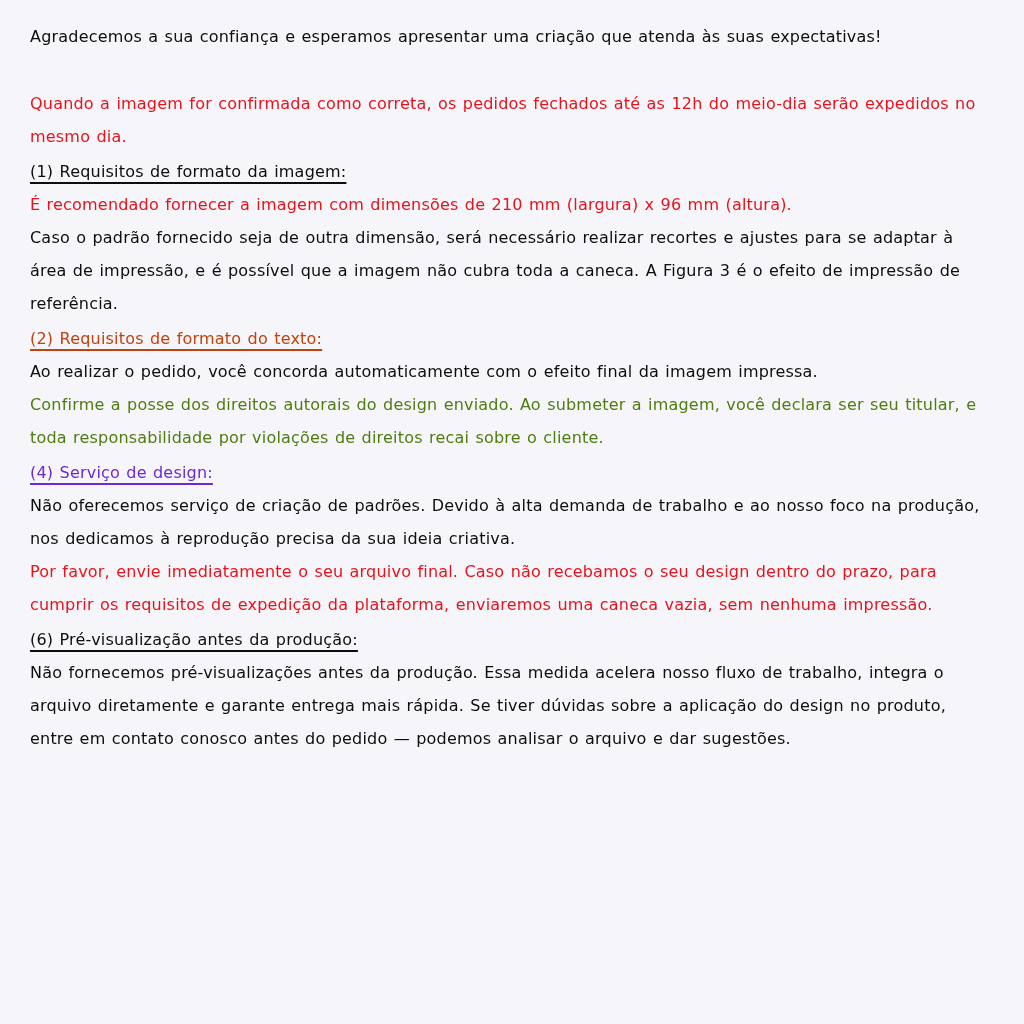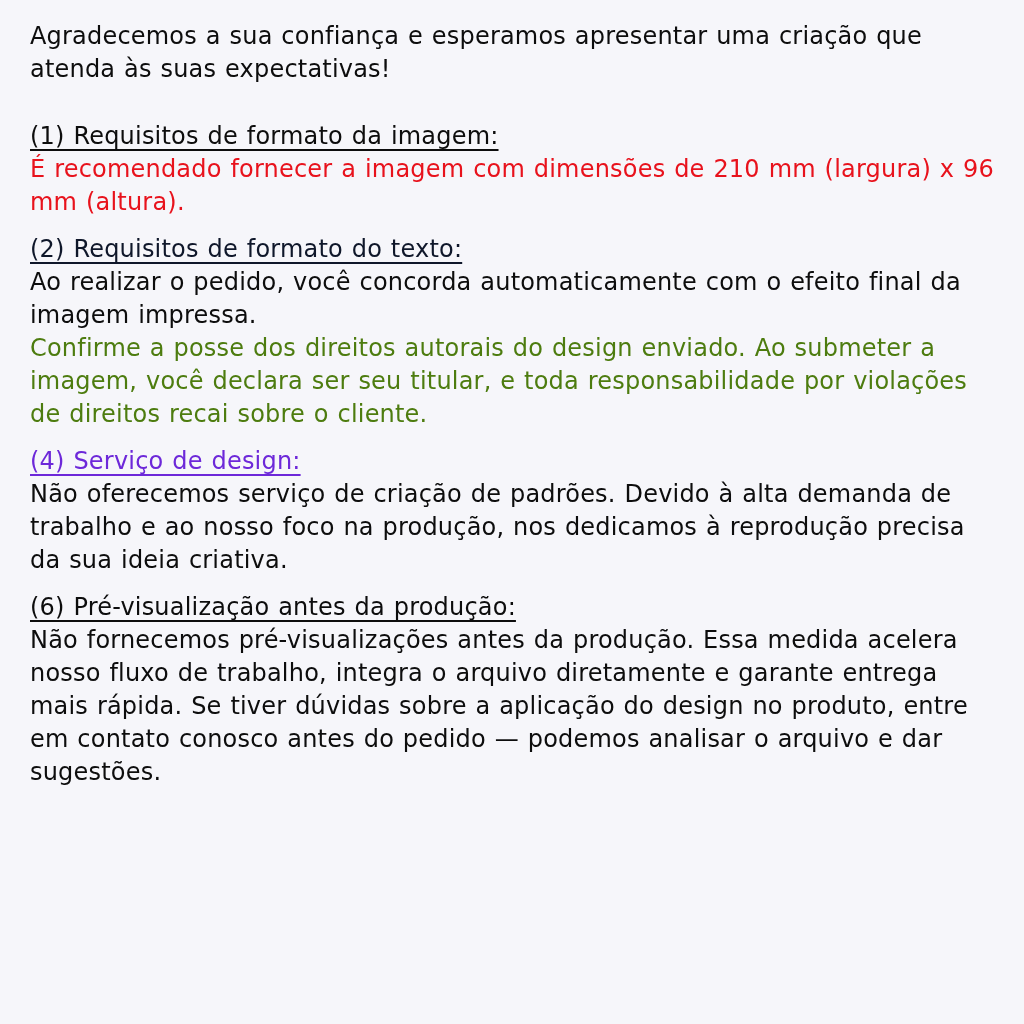--- a/index.html
+++ b/index.html
@@ -16,48 +16,51 @@
   .doc {
     box-sizing: border-box;
     width: 1024px;
     min-height: 1024px;
     padding: 20px 30px 30px 30px;
     background: #f6f6fa;
   }
   p.para {
     margin: 0;
     padding: 0;
-    font-size: 24px;
+    font-size: 16px;
     line-height: 33px;
     letter-spacing: 0.2px;
     word-spacing: 1px;
     color: #0d0d0d;
     font-weight: 500;
   }
   p.para.gap-after {
     margin-bottom: 34px;
   }
   p.para.heading {
-    margin-top: 14px;
+    margin-top: 2px;
   }
   p.para.heading .seg {
     text-decoration: underline;
     text-decoration-thickness: 2px;
     text-underline-offset: 5px;
   }
   .seg.black { color: #0d0d0d; }
   .seg.red   { color: #e8121c; }
 </style>
 </head>
 <body style="background: rgb(246, 246, 250);">
 
 <div class="doc" id="doc" style="background: rgb(246, 246, 250);">
     <p class="para gap-after"><span class="seg black" style="color: rgb(13, 13, 13);">Agradecemos a sua confiança e esperamos apresentar uma criação que atenda às suas expectativas!</span></p>
+    <p class="para"><span class="seg red" style="color: rgb(232, 18, 28);">Quando a imagem for confirmada como correta, os pedidos fechados até as 12h do meio-dia serão expedidos no mesmo dia.</span></p>
     <p class="para heading"><span class="seg black" style="color: rgb(13, 13, 13);">(1) Requisitos de formato da imagem:</span></p>
     <p class="para"><span class="seg red" style="color: rgb(232, 18, 28);">É recomendado fornecer a imagem com dimensões de 210 mm (largura) x 96 mm (altura).</span></p>
-    <p class="para heading"><span class="seg black" style="color: #0f172a;">(2) Requisitos de formato do texto:</span></p>
+    <p class="para"><span class="seg black" style="color: rgb(13, 13, 13);">Caso o padrão fornecido seja de outra dimensão, será necessário realizar recortes e ajustes para se adaptar à área de impressão, e é possível que a imagem não cubra toda a caneca. A Figura 3 é o efeito de impressão de referência.</span></p>
+    <p class="para heading"><span class="seg black" style="color: #c2410c;">(2) Requisitos de formato do texto:</span></p>
     <p class="para"><span class="seg black" style="color: rgb(13, 13, 13);">Ao realizar o pedido, você concorda automaticamente com o efeito final da imagem impressa.</span></p>
     <p class="para"><span class="seg black" style="color: #4d7c0f;">Confirme a posse dos direitos autorais do design enviado. Ao submeter a imagem, você declara ser seu titular, e toda responsabilidade por violações de direitos recai sobre o cliente.</span></p>
     <p class="para heading"><span class="seg black" style="color: #6d28d9;">(4) Serviço de design:</span></p>
     <p class="para"><span class="seg black" style="color: rgb(13, 13, 13);">Não oferecemos serviço de criação de padrões. Devido à alta demanda de trabalho e ao nosso foco na produção, nos dedicamos à reprodução precisa da sua ideia criativa.</span></p>
+    <p class="para"><span class="seg red" style="color: rgb(232, 18, 28);">Por favor, envie imediatamente o seu arquivo final. Caso não recebamos o seu design dentro do prazo, para cumprir os requisitos de expedição da plataforma, enviaremos uma caneca vazia, sem nenhuma impressão.</span></p>
     <p class="para heading"><span class="seg black" style="color: rgb(13, 13, 13);">(6) Pré-visualização antes da produção:</span></p>
     <p class="para"><span class="seg black" style="color: rgb(13, 13, 13);">Não fornecemos pré-visualizações antes da produção. Essa medida acelera nosso fluxo de trabalho, integra o arquivo diretamente e garante entrega mais rápida. Se tiver dúvidas sobre a aplicação do design no produto, entre em contato conosco antes do pedido — podemos analisar o arquivo e dar sugestões.</span></p>
   </div>
 
 </body></html>

